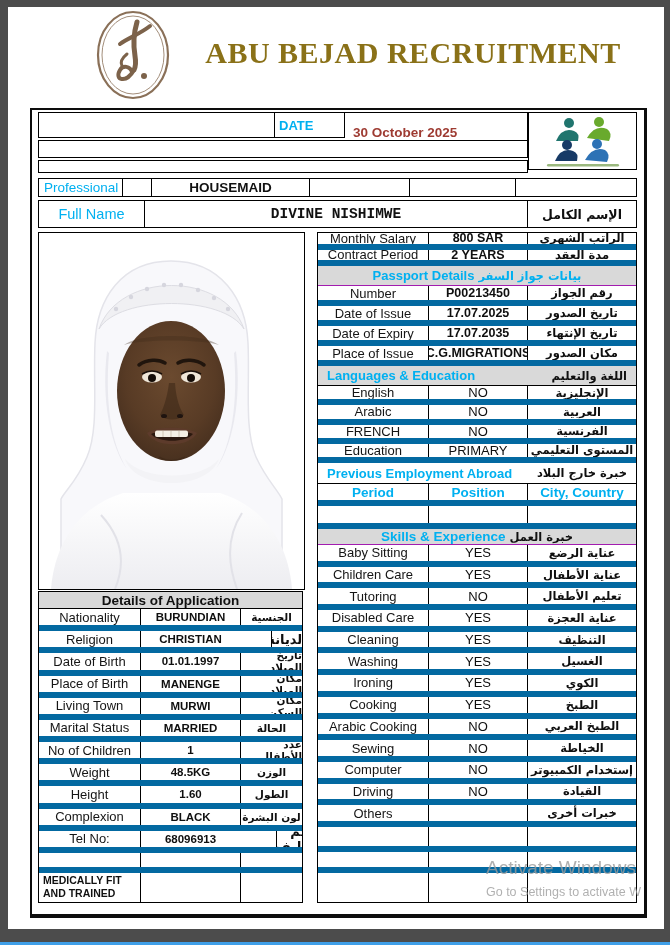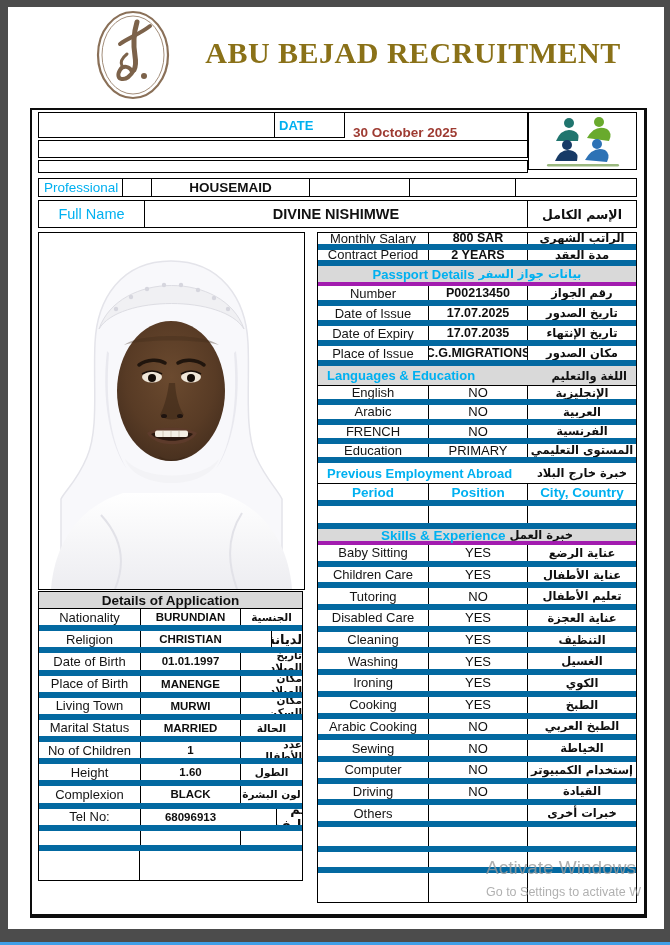--- a/index.html
+++ b/index.html
@@ -25,21 +25,21 @@
   .ar{font-size:11.5px;font-weight:700;direction:rtl;font-family:"DejaVu Sans",sans-serif;color:#0f0f0f;}
   .cyan{color:#00b0f0;}
   
   .w1{width:110px;} .w2{width:99px;} .w3{flex:1;}
   
   .lw1{width:101px;} .lw2{width:100px;} .lw3{flex:1;}
   
   .trow{height:16.5px;} .prow{height:20px;} .lgrow{height:19.25px;} .srow{height:21.7px;} .lrow{height:22.18px;} .h16{height:16px;} .h17{height:17px;}
   .h20{height:20px;} .h21{height:21px;} .h22{height:22px;} .h23{height:23px;} .h25{height:25px;} .h29{height:29px;}
   
-  .sechdr{background:#d9d9d9;display:flex;justify-content:center;align-items:center;gap:4px;border-bottom:4px solid #a21caf;}
+  .sechdr{background:#d9d9d9;display:flex;justify-content:center;align-items:center;gap:4px;border-bottom:1px solid #a21caf;}
   .sechdr .en{font-weight:700;font-size:13px;color:#00b0f0;}
   .sechdr .arh{font-weight:700;font-size:11.5px;direction:rtl;font-family:"DejaVu Sans",sans-serif;}
   .split{display:flex;justify-content:space-between;align-items:center;padding:0 9px;border-bottom:1px solid #000;box-sizing:border-box;}
   .dethdr{background:#d9d9d9;justify-content:center;align-items:center;display:flex;font-weight:700;font-size:13.5px;border-bottom:1px solid #000;}
   .cyanhead .c{color:#00b0f0;font-weight:700;font-size:13.5px;}
   .seg-plain .val{font-weight:400;font-size:13px;}
   
   .toprow{position:absolute;display:flex;z-index:2;}
   .tc{box-sizing:border-box;border:1px solid #000;background:#fff;display:flex;align-items:center;overflow:hidden;}
   .tc + .tc{border-left:none;}
@@ -127,21 +127,21 @@
     <div class="tc" style="width:100px;height:19px;"></div>
     <div class="tc" style="width:106px;height:19px;"></div>
     <div class="tc" style="width:121px;height:19px;"></div>
   </div>
 
   <div class="toprow" style="left:38px;top:200px;">
     <div class="tc" style="width:107px;height:28px;justify-content:center;">
       <span class="cyan" style="font-size:14.5px;">Full Name</span>
     </div>
     <div class="tc" style="width:383px;height:28px;justify-content:center;">
-      <span style="font-weight:700;font-size:14.5px;">DIVINE NISHIMWE</span>
+      <span style="font-weight:700;font-size:14.5px;font-family:Liberation Mono, monospace;">DIVINE NISHIMWE</span>
     </div>
     <div class="tc" style="width:109px;height:28px;justify-content:center;">
       <span class="ar" style="font-size:12.5px;">الإسم الكامل</span>
     </div>
   </div>
 
   <div id="photo">
     <svg width="265" height="356" viewBox="0 0 265 356">
       <defs>
         <radialGradient id="skin" cx="50%" cy="40%" r="75%">
@@ -229,20 +229,25 @@
         <div class="c lw1 lab">Marital Status</div>
         <div class="c lw2 val" style="font-size:11.5px;">MARRIED</div>
         <div class="c lw3 ar" style="font-size:10.5px;">الحالة</div>
       </div>
         <div class="row lrow">
         <div class="c lw1 lab">No of Children</div>
         <div class="c lw2 val" style="font-size:11.5px;">1</div>
         <div class="c lw3 ar" style="font-size:10.5px;">عدد الأطفال</div>
       </div>
         <div class="row lrow">
+        <div class="c lw1 lab">Weight</div>
+        <div class="c lw2 val" style="font-size:11.5px;">48.5KG</div>
+        <div class="c lw3 ar" style="font-size:10.5px;">الوزن</div>
+      </div>
+        <div class="row lrow">
         <div class="c lw1 lab">Height</div>
         <div class="c lw2 val" style="font-size:11.5px;">1.60</div>
         <div class="c lw3 ar" style="font-size:10.5px;">الطول</div>
       </div>
         <div class="row lrow">
         <div class="c lw1 lab">Complexion</div>
         <div class="c lw2 val" style="font-size:11.5px;">BLACK</div>
         <div class="c lw3 ar" style="font-size:10.5px;">لون البشرة</div>
       </div>
         <div class="row lrow">
@@ -250,20 +255,24 @@
         <div class="c lw2 val" style="font-size:11.5px;">68096913</div>
         <div class="c lw3 ar" style="font-size:13px;margin-left:36px;">رقم التليفون</div>
       </div>
       </div>
     <div class="row h20">
       <div class="c lw1"></div>
       <div class="c lw2"></div>
       <div class="c lw3"></div>
     </div>
     <div class="row h29">
+      <div class="c lw1 med">
+        <span>MEDICALLY FIT</span>
+        <span>AND TRAINED</span>
+      </div>
       <div class="c lw2"></div>
       <div class="c lw3"></div>
     </div>
   </div>
 
   <div class="tbl" style="left:317px;top:232px;width:318px;">
     <div>
 
     <div class="row trow">
         <div class="c w1 lab">Monthly Salary</div>

